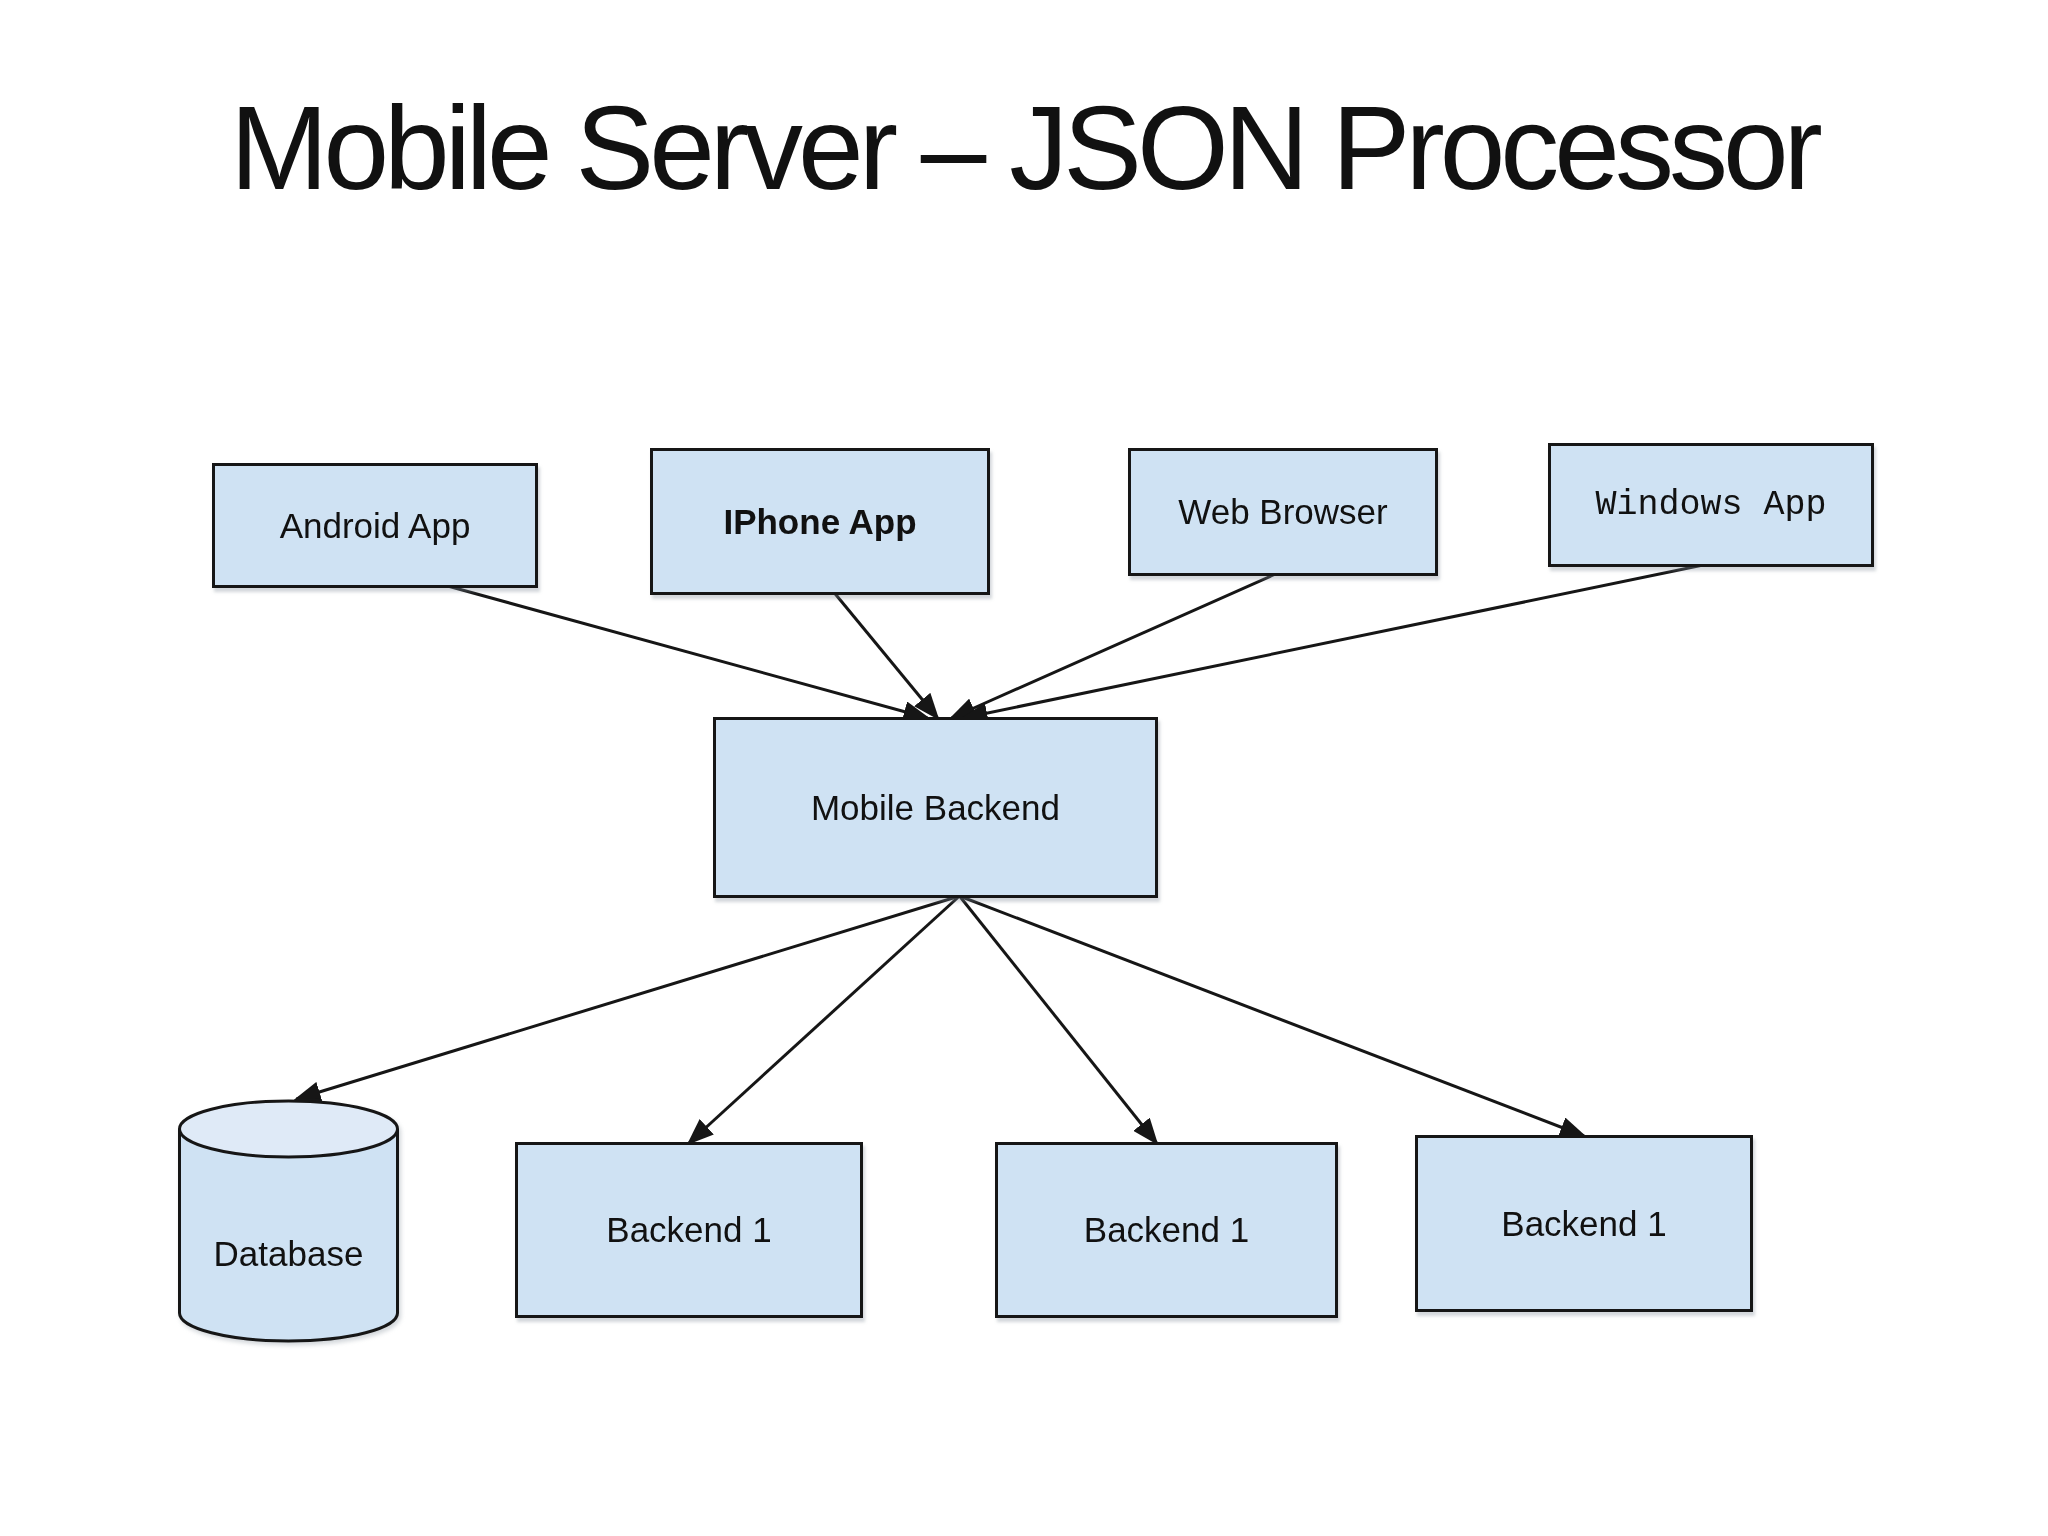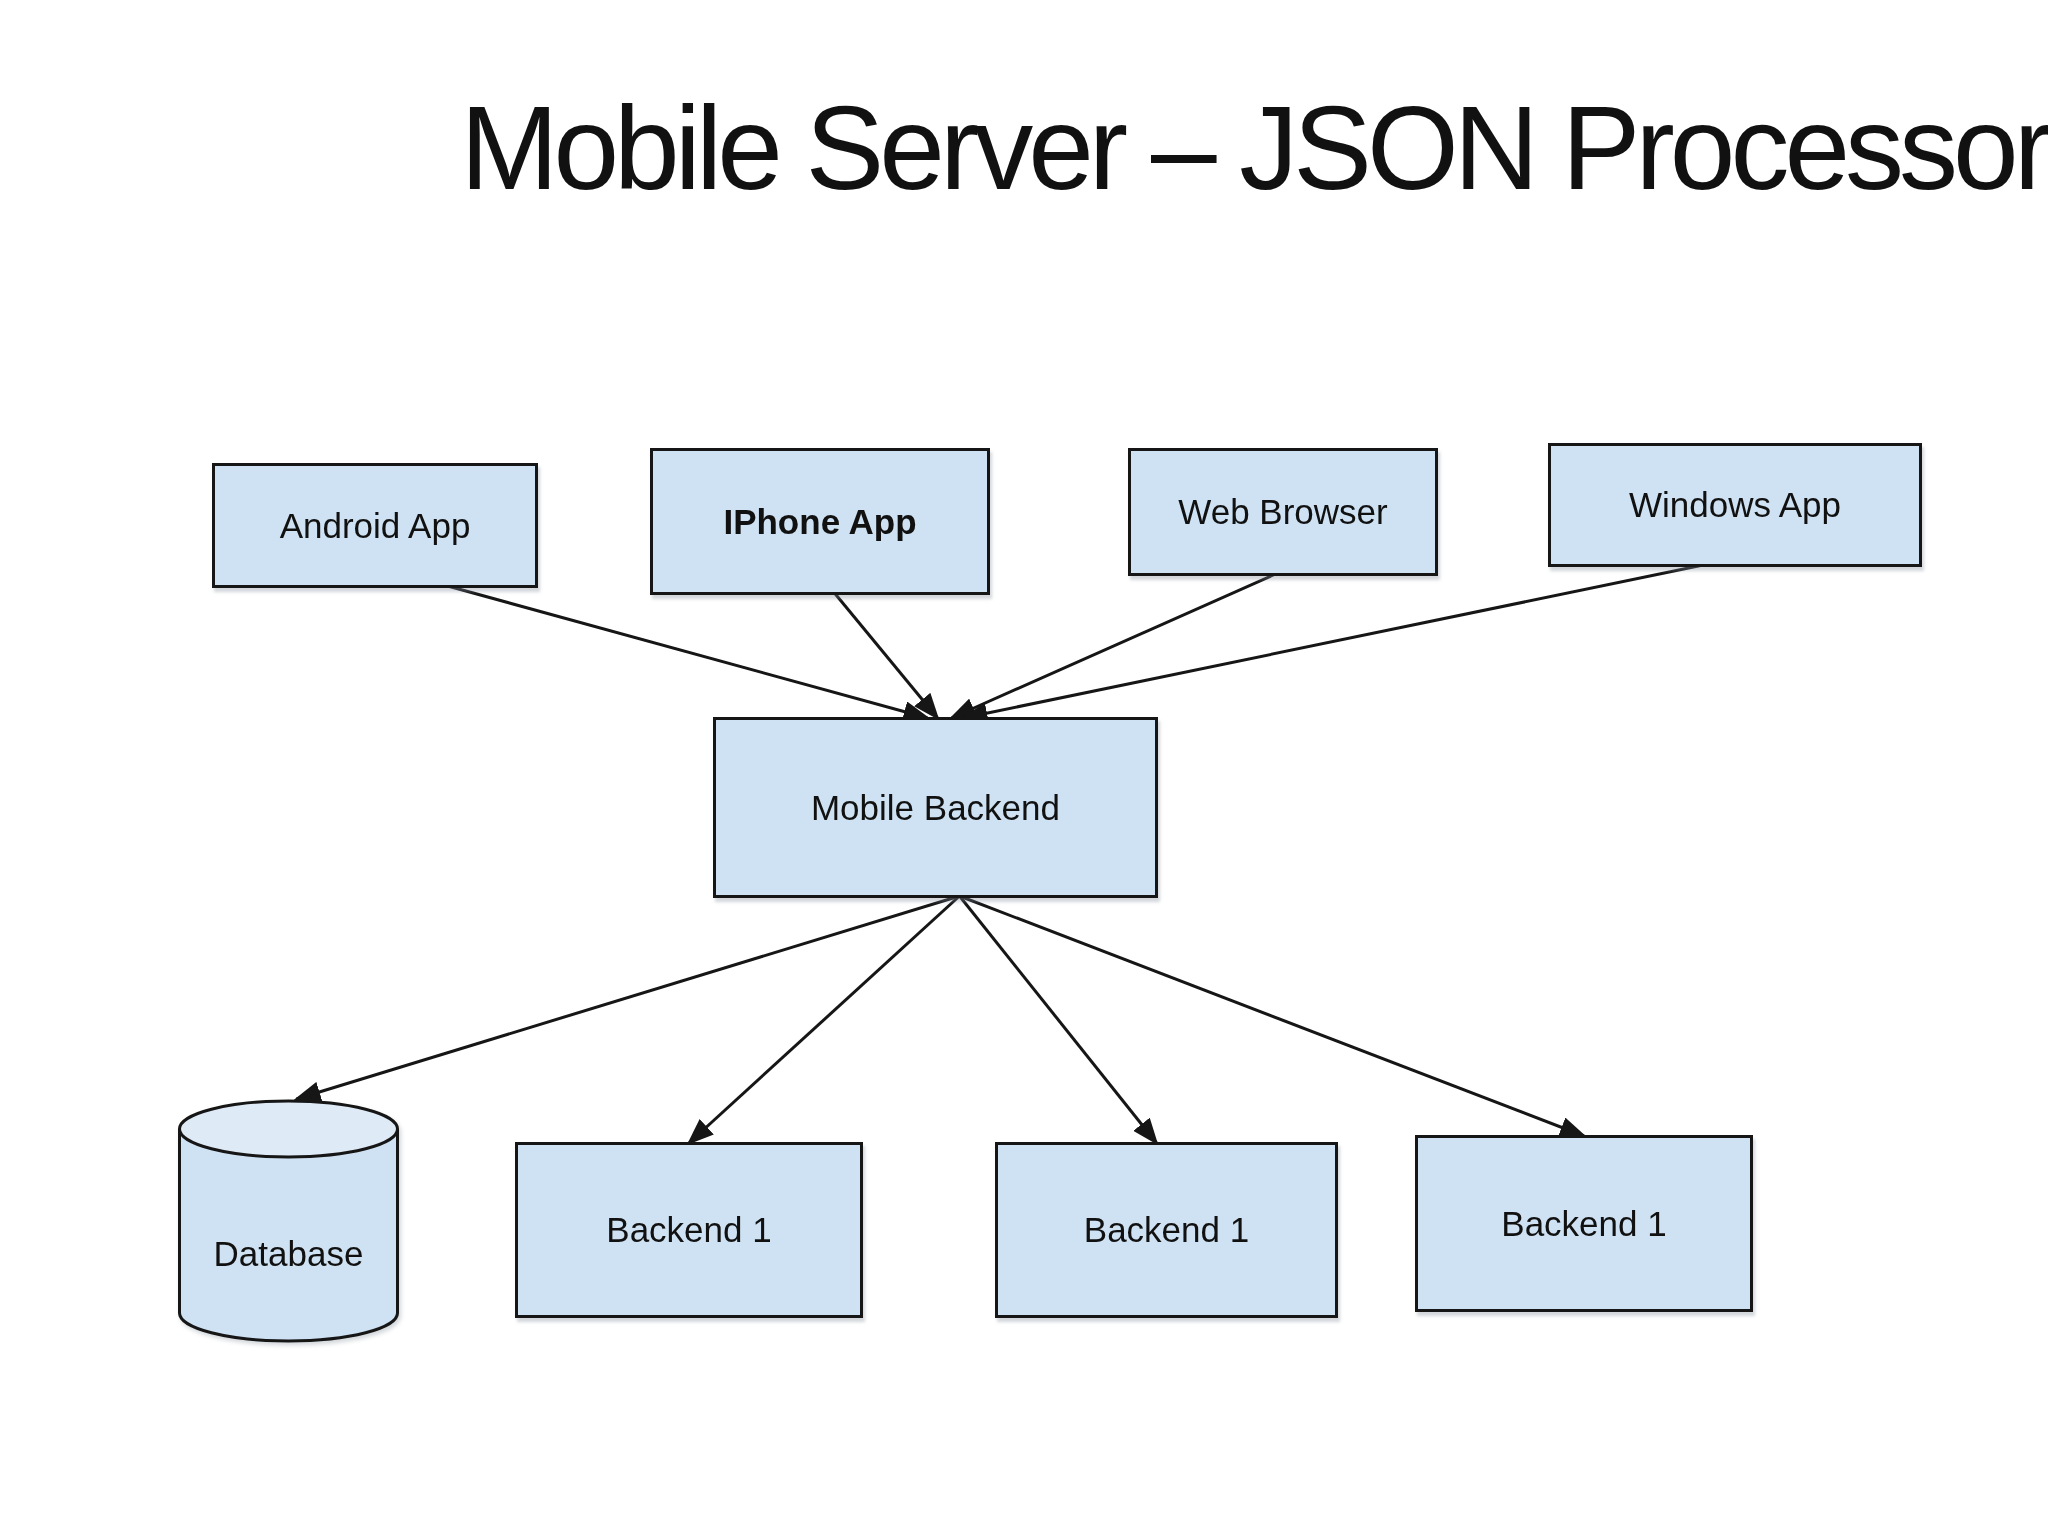--- a/index.html
+++ b/index.html
@@ -14,21 +14,21 @@
     background: var(--background, #ffffff);
     font-family: "Liberation Sans", "DejaVu Sans", sans-serif;
     overflow: hidden;
   }
   .title {
     position: absolute;
     top: 80px;
     left: 0;
     width: 100%;
     margin: 0;
-    text-align: right;
+    text-align: center;
     font-size: 118px;
     font-weight: 400;
     letter-spacing: -5px;
     color: var(--text, #111111);
     white-space: nowrap;
   }
   #edges {
     position: absolute;
     left: 0;
     top: 0;
@@ -47,21 +47,21 @@
     display: flex;
     align-items: center;
     justify-content: center;
     box-shadow: 2px 4px 3px rgba(130, 140, 152, 0.35);
     box-sizing: border-box;
   }
   .lbl { white-space: nowrap; }
   #node-android_app   { left: 212px;  top: 443px;  width: 326px; height: 125px; margin-top: 20px; }
   #node-iphone_app    { left: 650px;  top: 448px;  width: 340px; height: 147px; font-weight: bold; }
   #node-web_browser   { left: 1128px; top: 448px;  width: 310px; height: 128px; }
-  #node-windows_app   { left: 1548px; top: 443px;  width: 374px; height: 124px; }
+  #node-windows_app   { left: 1548px; top: 443px;  width: 326px; height: 124px; font-family: Liberation Mono, monospace; }
   #node-mobile_server { left: 713px;  top: 717px;  width: 445px; height: 181px; }
   #node-backend_left  { left: 515px;  top: 1142px; width: 348px; height: 176px; }
   #node-backend_middle{ left: 995px;  top: 1142px; width: 343px; height: 176px; }
   #node-backend_right { left: 1415px; top: 1135px; width: 338px; height: 177px; }
   #node-database      { left: 177px;  top: 1098px; width: 223px; height: 246px; }
   .cyl { background: transparent; }
   .cylsvg {
     position: absolute;
     left: 0;
     top: 0;

